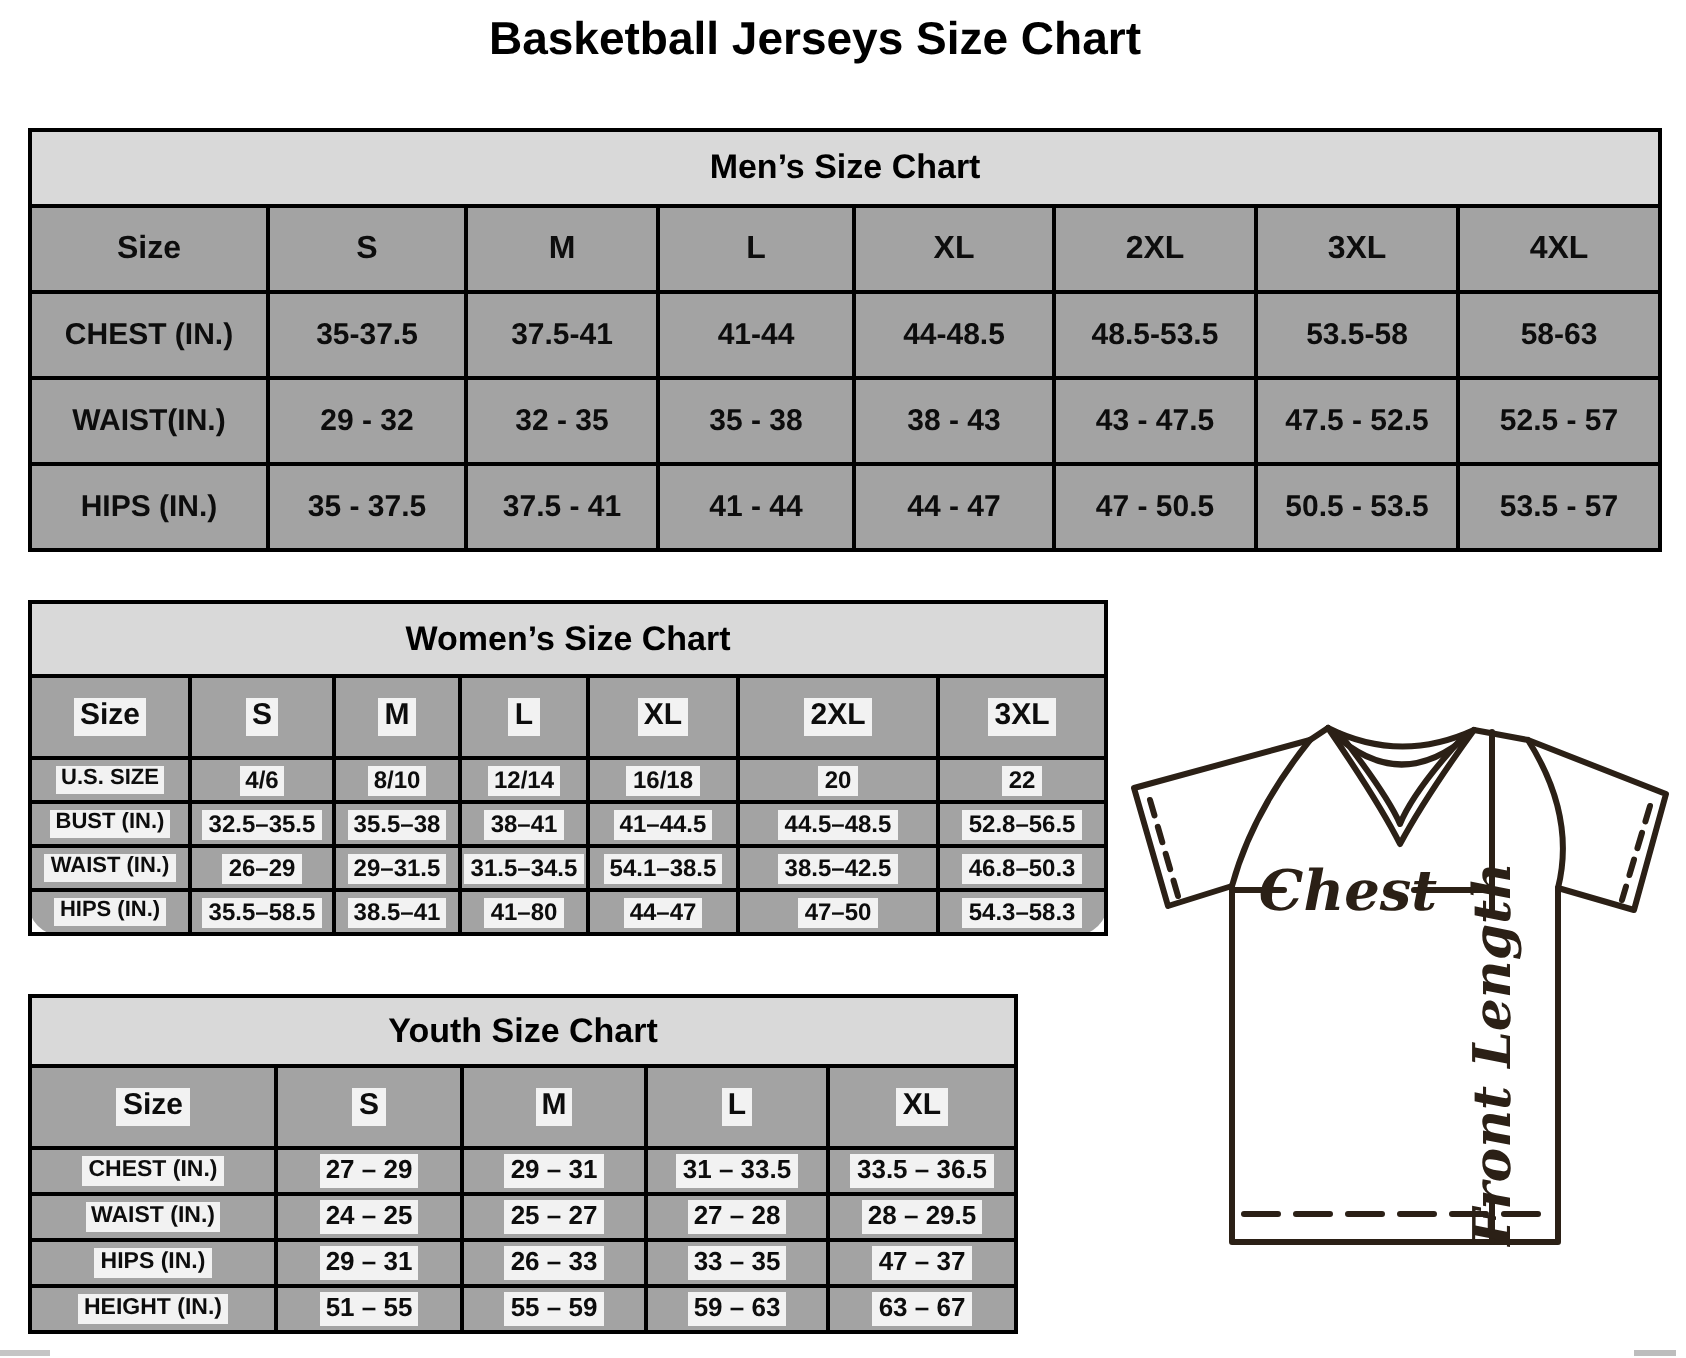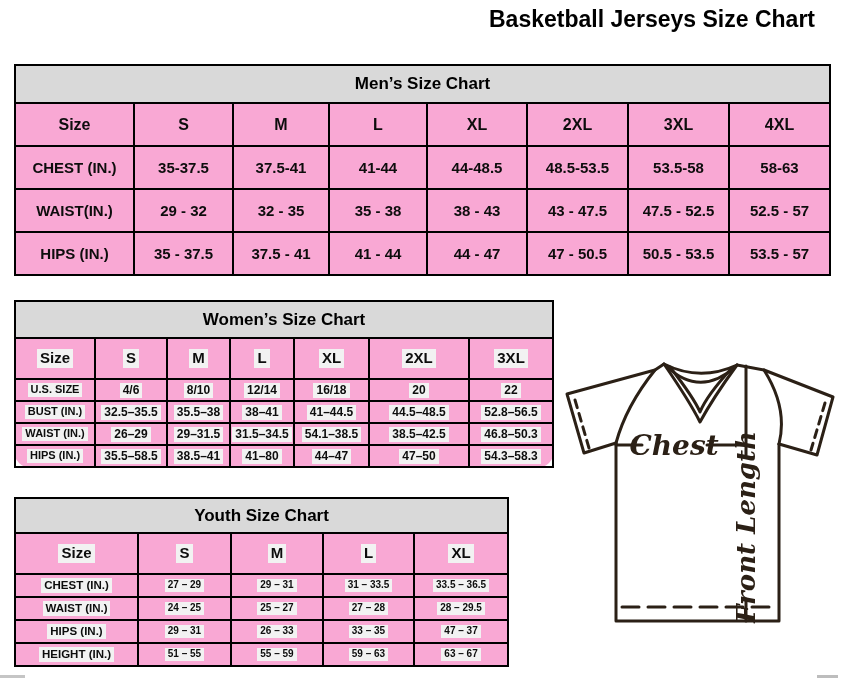--- a/index.html
+++ b/index.html
@@ -1,24 +1,24 @@
 <!DOCTYPE html>
 <html><head>
 <meta charset="utf-8">
 <style>
   html,body { margin:0; padding:0; background:#ffffff; }
   .canvas {
     position:relative; width:843px; height:679px; background:#ffffff;
     font-family:"Liberation Sans", sans-serif; overflow:hidden;
   }
   .page-title {
-    position:absolute; top:6px; left:0; width:815px; text-align:right;
+    position:absolute; top:6px; left:0; width:815px; text-align:center;
     font-size:23px; font-weight:bold; color:#000;
   }
-  table.sz { position:absolute; border-collapse:collapse; table-layout:fixed; background:#f9a8d4; }
+  table.sz { position:absolute; border-collapse:collapse; table-layout:fixed; background:#a3a3a3; }
   .sz th, .sz td {
     border:2px solid #000; text-align:center; vertical-align:middle;
     font-weight:bold; color:#0d0d0d; padding:0; overflow:hidden; white-space:nowrap;
   }
   .sz .band { background:#d9d9d9; font-size:17px; color:#000; }
 
   
   #mens { left:14px; top:64px; width:815px; }
   #mens .band { height:36px; }
   #mens th.col { height:41px; font-size:16px; }
@@ -28,21 +28,21 @@
   #womens { left:14px; top:300px; width:538px;border-radius:17px; }
   #womens .band { height:35px; }
   #womens th.col { height:39px; font-size:15px; }
   #womens td { height:20px; font-size:12px;margin-left:44px; }
   #womens td.lbl { font-size:11px; }
 
   
   #youth { left:14px; top:497px; width:493px; }
   #youth .band { height:33px; }
   #youth th.col { height:39px; font-size:15px; }
-  #youth td { height:21px; font-size:10px; }
+  #youth td { height:21px; font-size:13px; }
   #youth td.lbl { font-size:11.5px; }
 
   
   .hl { background:#f2f2f2; padding:0 3px; display:inline-block; line-height:1.25; }
 
   .jersey { position:absolute; left:556px; top:356px; width:286px; height:312px; }
 
   .scroll-frag { position:absolute; height:3px; background:#c5c5c5; }
   #frag-left  { left:0px;  top:675px; width:25px; }
   #frag-right { left:817px; top:675px; width:21px; background:#bdbdbd; }

